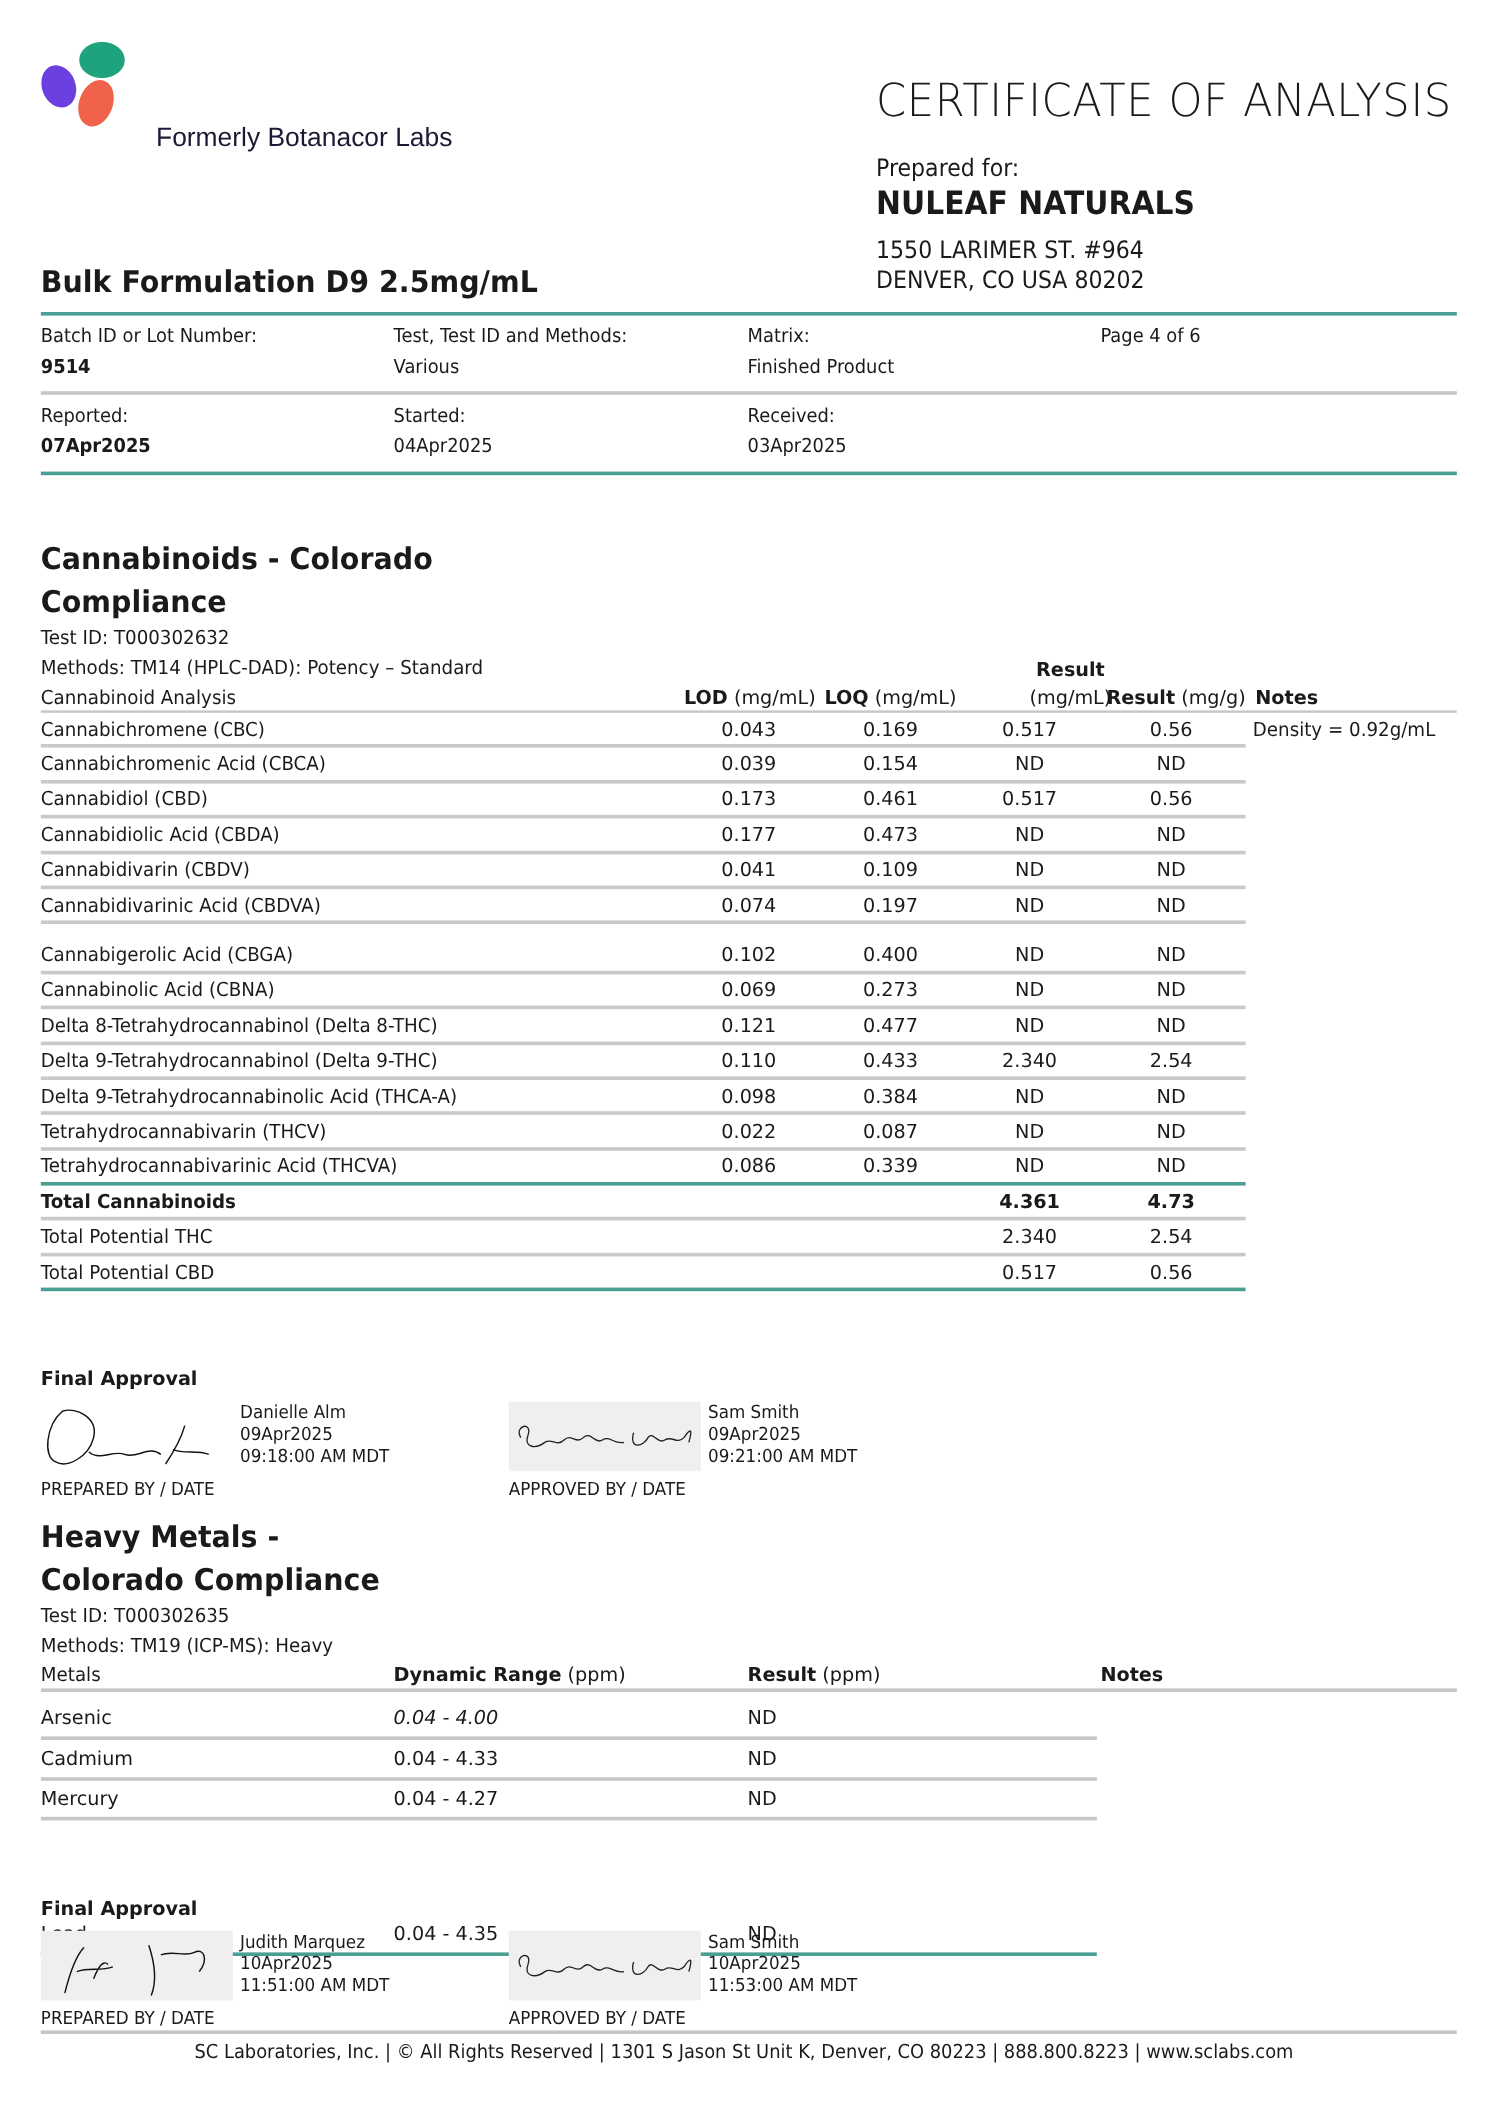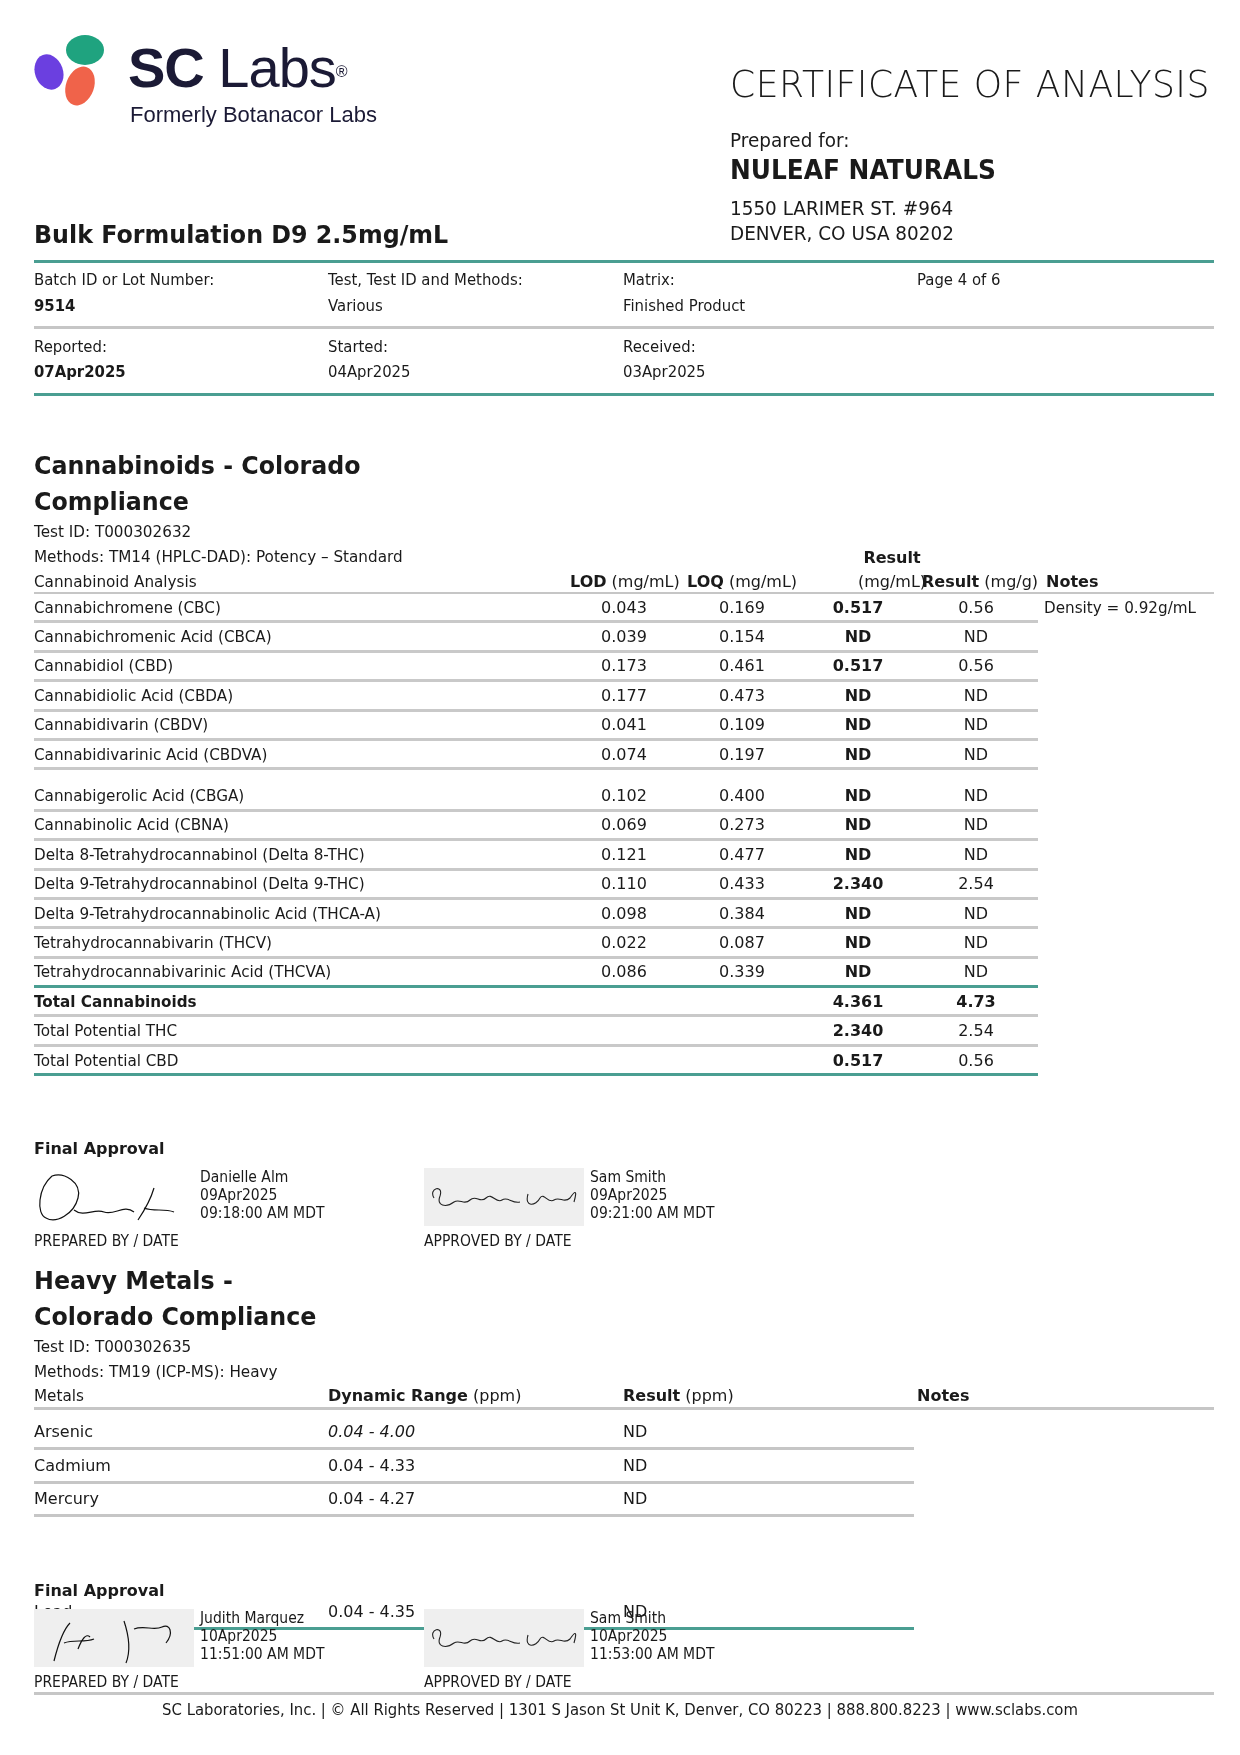--- a/index.html
+++ b/index.html
@@ -30,21 +30,21 @@
   
   .sec-h { left: 34px; font-size: 25px; font-weight: bold; white-space: nowrap; line-height: 37px; transform: scaleX(0.95); transform-origin: left; }
   .sec-sub { left: 34px; font-size: 16px; white-space: nowrap; transform: scaleX(0.95); transform-origin: left; }
 
   
   .ctable { left: 34px; top: 560px; width: 1180px; }
   .crow { position: relative; height: 29.4px; border-bottom: 3px solid #c9c9c9; display: flex; align-items: center; font-size: 16px; }
   .crow .c0 { position: absolute; left: 0; white-space: nowrap; transform: scaleX(0.95); transform-origin: left; }
   .crow .c1 { position: absolute; left: 530px; width: 120px; text-align: center; }
   .crow .c2 { position: absolute; left: 648px; width: 120px; text-align: center; }
-  .crow .c3 { position: absolute; left: 764px; width: 120px; text-align: center; font-weight: bold; }
+  .crow .c3 { position: absolute; left: 764px; width: 120px; text-align: center; }
   .crow .c4 { position: absolute; left: 882px; width: 120px; text-align: center; }
   .crow .c5 { position: absolute; left: 1010px; white-space: nowrap; transform: scaleX(0.95); transform-origin: left; }
   .crow.narrow { width: 1004px; }
   .crow.bold { font-weight: bold; }
   .crow.last { border-bottom: 3px solid #4a9e92; }
 
   .thead { left: 34px; top: 548px; width: 1180px; height: 44px; font-size: 16px; }
   .thead div { position: absolute; white-space: nowrap; }
 
   
@@ -65,21 +65,20 @@
 </style>
 </head>
 <body>
 
 <div class="abs logo">
   <svg class="logo-dots" viewBox="0 0 80 80">
     <ellipse cx="51" cy="20" rx="19" ry="15" fill="#1fa37f"></ellipse>
     <ellipse cx="15" cy="42" rx="14" ry="18" fill="#6b3fe0" transform="rotate(-20 15 42)"></ellipse>
     <ellipse cx="46" cy="56" rx="14" ry="20" fill="#f0634a" transform="rotate(20 46 56)"></ellipse>
   </svg>
-  <div class="brand"><b>SC</b> <span>Labs</span><span class="reg">®</span></div>
   <div class="brand-sub">Formerly Botanacor Labs</div>
 </div>
 
 <div class="abs coa-title">CERTIFICATE OF ANALYSIS</div>
 <div class="abs prepared-for">Prepared for:</div>
 <div class="abs client">NULEAF NATURALS</div>
 <div class="abs addr" style="top:196px">1550 LARIMER ST. #964</div>
 <div class="abs addr" style="top:221px">DENVER, CO USA 80202</div>
 <div class="abs product">Bulk Formulation D9 2.5mg/mL</div>
 

